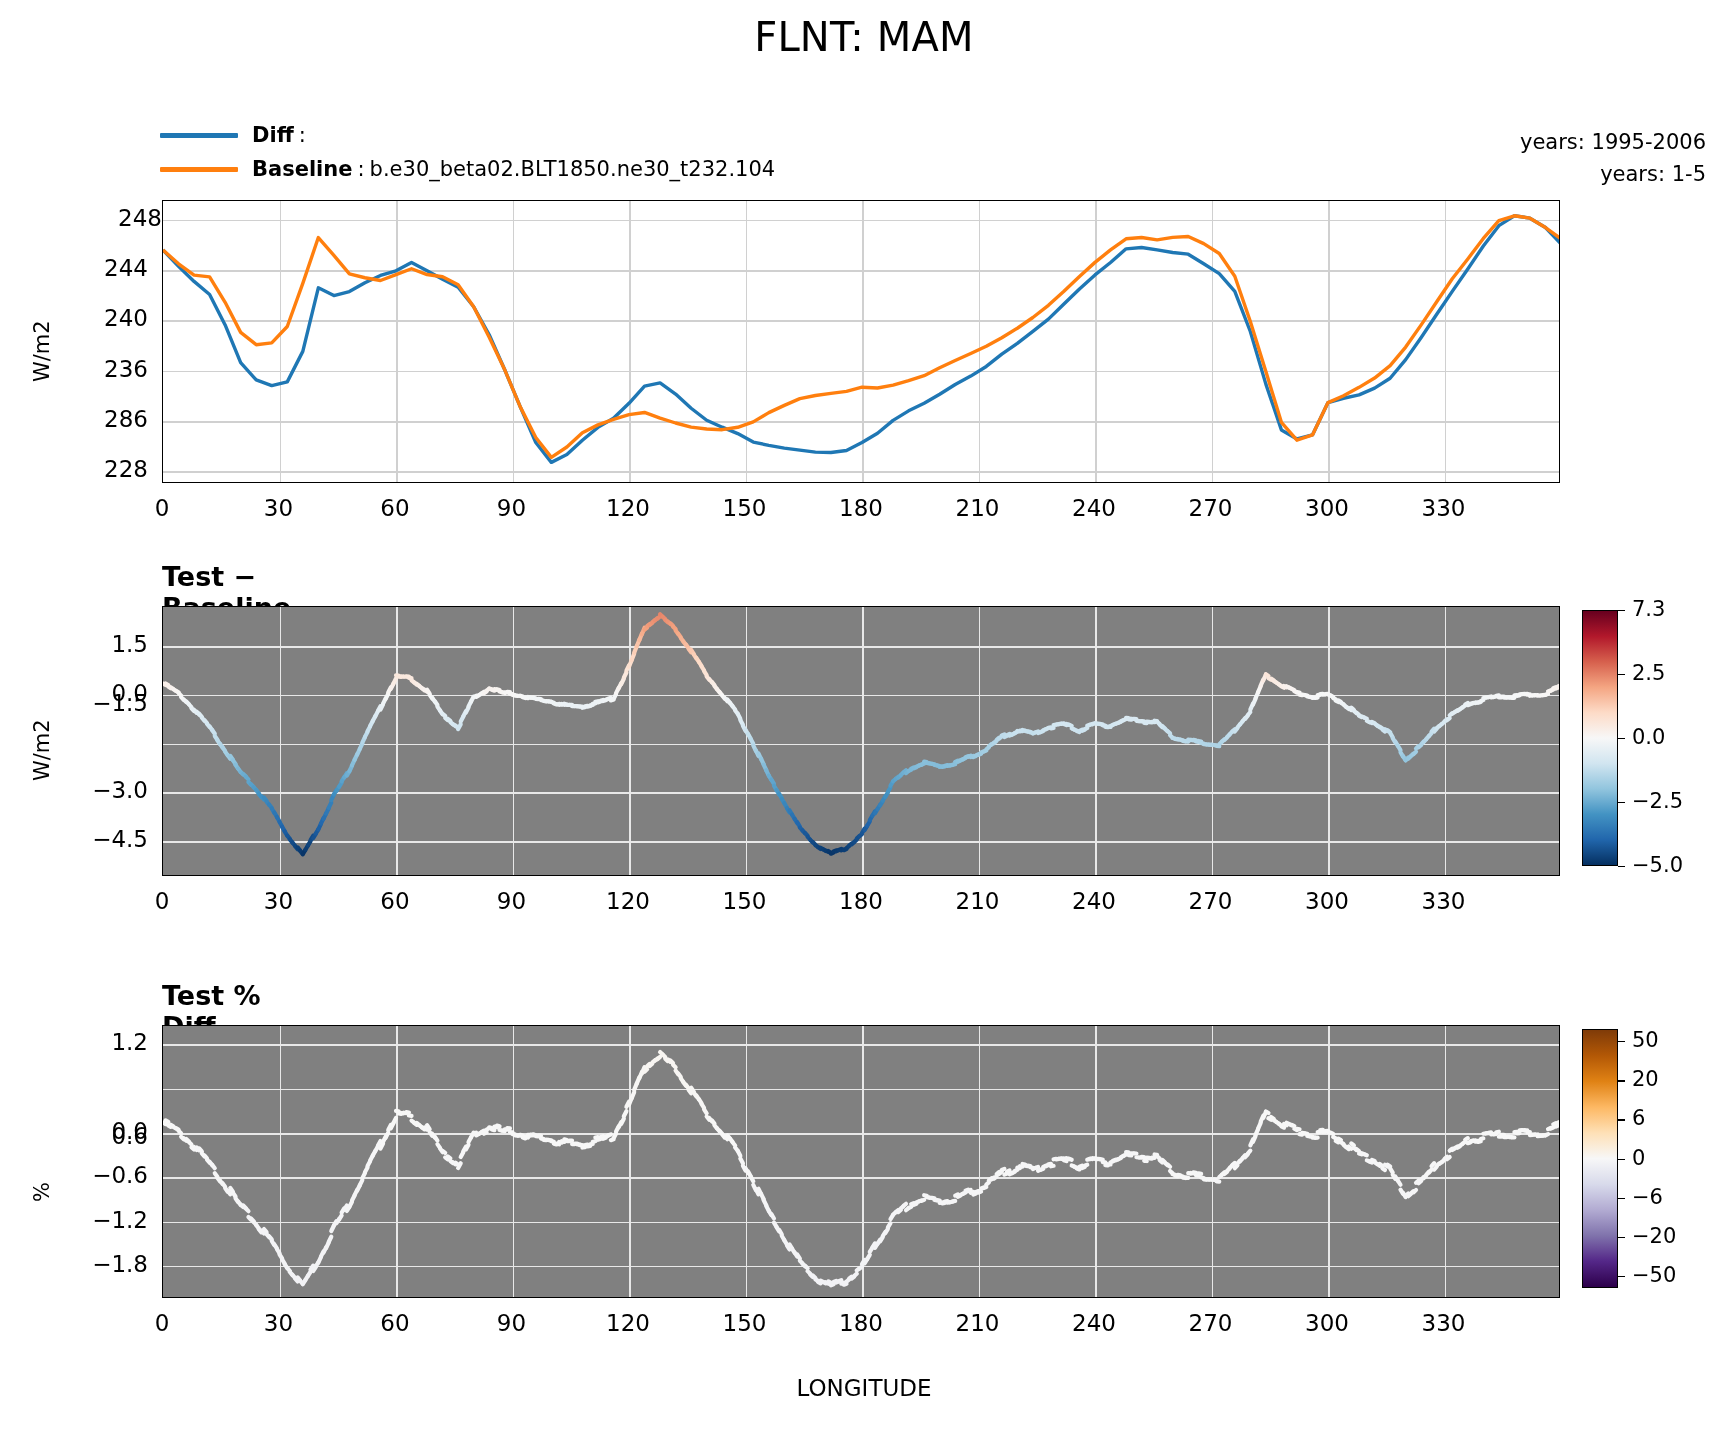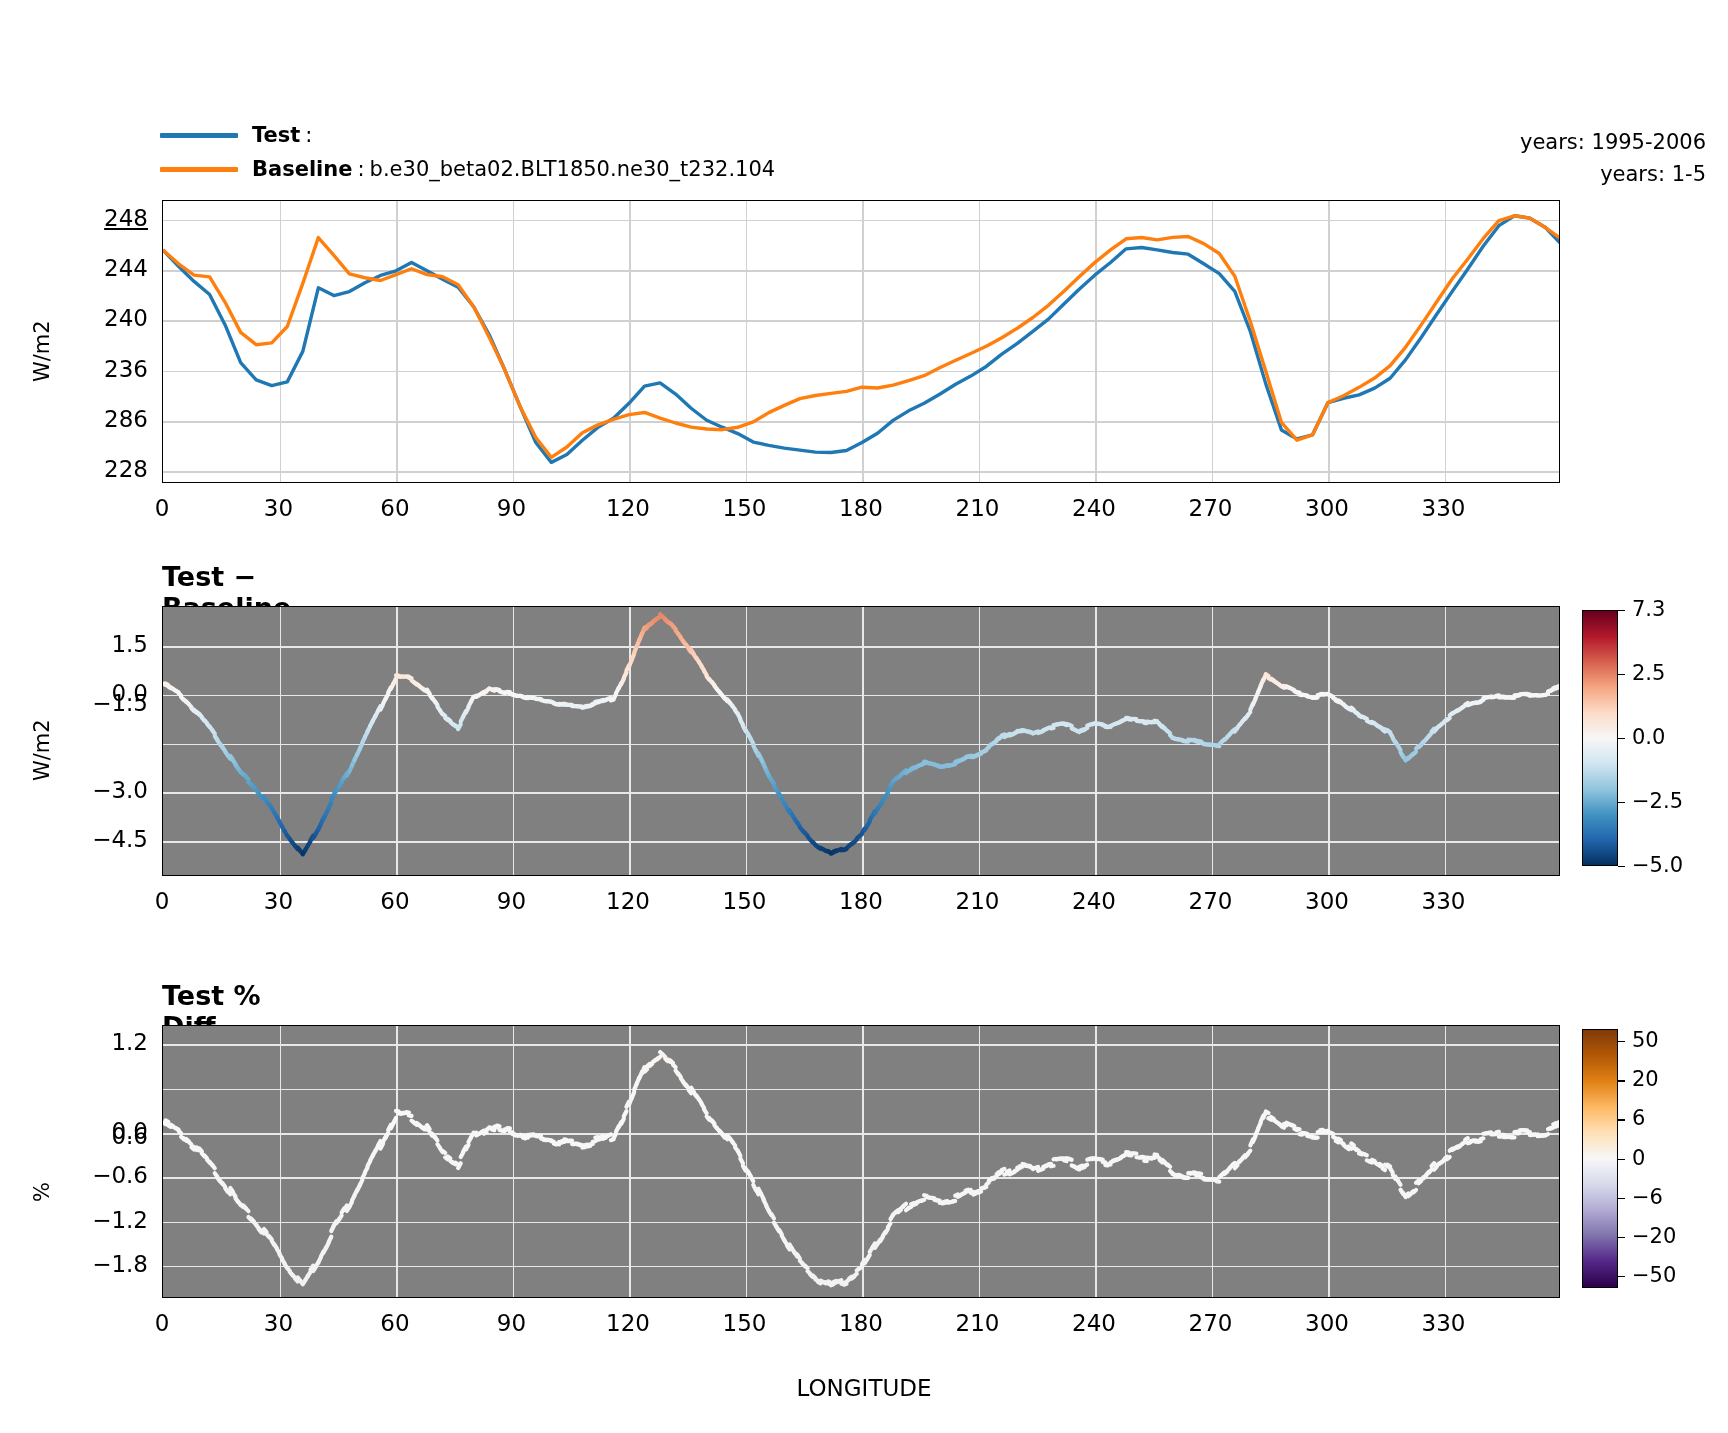--- a/index.html
+++ b/index.html
@@ -42,25 +42,26 @@
 
   .cbar{position:absolute;border:1px solid #000;box-sizing:border-box;}
   .cbtick{position:absolute;font-size:21px;white-space:nowrap;}
   .cbtickmark{position:absolute;background:#000;height:1.4px;width:7px;}
 </style>
 </head>
 <body>
 
 <div class="page">
 
+  <div class="title">FLNT: MAM</div>
 
   <div class="legend">
     <div class="legend-row">
       <span class="legend-line" id="lg-test" style="background: rgb(31, 119, 180);"></span>
-      <span class="legend-label">Test</span>
+      <span class="legend-label">Diff</span>
       <span class="legend-sep">:</span>
     </div>
     <div class="legend-row">
       <span class="legend-line" id="lg-base" style="background: rgb(255, 127, 14);"></span>
       <span class="legend-label">Baseline</span>
       <span class="legend-sep">:</span>
       <span class="legend-val">b.e30_beta02.BLT1850.ne30_t232.104</span>
     </div>
   </div>
 
@@ -1228,21 +1229,21 @@
       </div>
     <div class="cbar" id="cbar-bot" style="left: 1582px; top: 1029px; width: 36px; height: 259px; background: linear-gradient(to top, rgb(45, 0, 75) 0%, rgb(84, 39, 136) 10%, rgb(128, 115, 172) 20%, rgb(178, 171, 210) 30%, rgb(216, 218, 235) 40%, rgb(247, 247, 247) 50%, rgb(254, 224, 182) 60%, rgb(253, 184, 99) 70%, rgb(224, 130, 20) 80%, rgb(179, 88, 6) 90%, rgb(127, 59, 8) 100%);"></div>
   </div>
 
   <div class="axlabel" id="xaxis-label" style="left: 0px; top: 1375px;">LONGITUDE</div>
 <div class="ytick" style="left: 40px; width: 108px; top: 456.422px;">228</div>
     <div class="ytick" style="left: 40px; width: 108px; top: 406.111px;">286</div>
     <div class="ytick" style="left: 40px; width: 108px; top: 355.8px;">236</div>
     <div class="ytick" style="left: 40px; width: 108px; top: 305.489px;">240</div>
     <div class="ytick" style="left: 40px; width: 108px; top: 255.178px;">244</div>
-    <div class="ytick" style="left: 40px; width: 108px; top: 204.867px; text-decoration: underline;">248</div>
+    <div class="ytick" style="left: 54px; width: 108px; top: 204.867px;">248</div>
     <div class="xtick" style="left: 122px; width: 80px; top: 495px;">0</div>
     <div class="xtick" style="left: 238.5px; width: 80px; top: 495px;">30</div>
     <div class="xtick" style="left: 355px; width: 80px; top: 495px;">60</div>
     <div class="xtick" style="left: 471.5px; width: 80px; top: 495px;">90</div>
     <div class="xtick" style="left: 588px; width: 80px; top: 495px;">120</div>
     <div class="xtick" style="left: 704.5px; width: 80px; top: 495px;">150</div>
     <div class="xtick" style="left: 821px; width: 80px; top: 495px;">180</div>
     <div class="xtick" style="left: 937.5px; width: 80px; top: 495px;">210</div>
     <div class="xtick" style="left: 1054px; width: 80px; top: 495px;">240</div>
     <div class="xtick" style="left: 1170.5px; width: 80px; top: 495px;">270</div>

